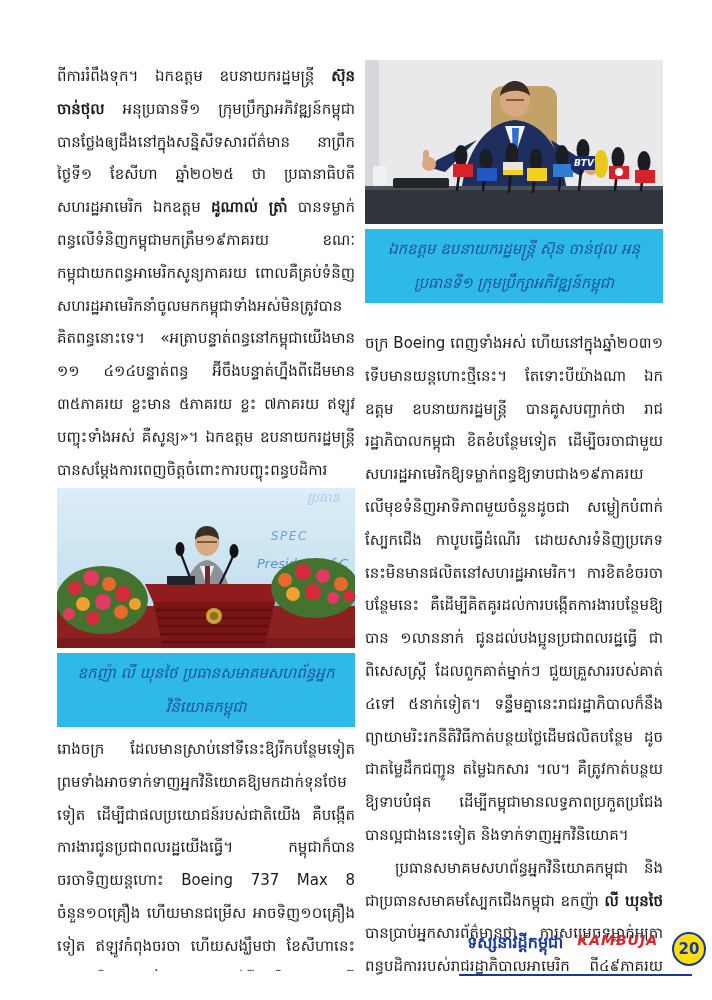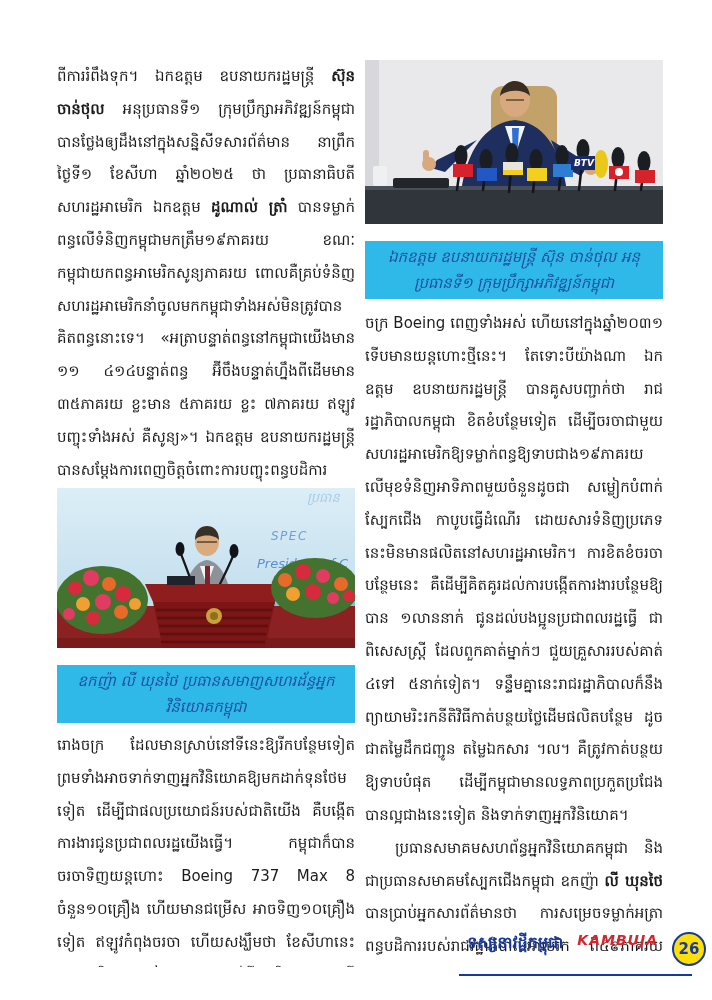--- a/index.html
+++ b/index.html
@@ -10,29 +10,29 @@
   .page{position:absolute;inset:0;background:#fff;}
   .columns{position:absolute;left:57px;top:60px;width:606px;display:flex;gap:10px;}
   .col{width:298px;}
   .body-text{
     font-size:15px;line-height:32.8px;text-align:justify;color:#1b1b1b;
     overflow:hidden;word-break:break-word;
   }
   .body-text .b{font-weight:700;}
   .p-left-1{height:426px;}
   .p-left-2{height:238px;margin-top:6px;}
-  .p-right-block{height:650px;margin-top:8px;}
+  .p-right-block{height:650px;margin-top:24px;}
   .p-right-2{text-indent:30px;margin-top:0;}
   p{margin:0;}
   figure{margin:0;font-style:italic;}
   .photo-frame{display:block;width:100%;}
   .caption{
-    margin-top:17px;min-height:56px;background:#2fb9e9;color:#1d4e9e;
+    margin-top:5px;min-height:56px;background:#2fb9e9;color:#1d4e9e;
     display:flex;align-items:center;justify-content:center;text-align:center;
-    font-size:15px;line-height:26px;padding:3px 10px;box-sizing:border-box;
+    font-size:15px;line-height:34px;padding:3px 10px;box-sizing:border-box;
   }
   .fig-left{margin-top:2px;border-radius:7px;}
   .footer{
     position:absolute;right:4px;bottom:22px;height:40px;
     display:flex;align-items:flex-start;gap:14px;padding:0 2px 6px 6px;
   }
   .footer-line{
     position:absolute;left:-2px;right:16px;bottom:2px;height:2px;background:#16399f;z-index:0;
   }
   .footer-khmer{color:#16399f;font-size:16px;font-weight:600;position:relative;z-index:1;}
@@ -124,21 +124,21 @@
             <circle cx="228" cy="92" r="7" fill="#e86a2a"></circle>
               <circle cx="246" cy="84" r="8" fill="#d62b3c"></circle>
             <circle cx="266" cy="88" r="7" fill="#e23b62"></circle>
               <circle cx="284" cy="96" r="7" fill="#e86a2a"></circle>
             <circle cx="236" cy="106" r="7" fill="#f0a030"></circle>
               <circle cx="256" cy="104" r="8" fill="#d62b3c"></circle>
             <circle cx="276" cy="110" r="6" fill="#e23b62"></circle>
               <circle cx="292" cy="108" r="6" fill="#d62b3c"></circle>
           </g>
         </svg>
-        <figcaption class="caption">ឧកញ៉ា លី ឃុនថៃ ប្រធានសមាញសហរដ័ន្ធអ្នក វិនិយោគកម្ពុជា</figcaption>
+        <figcaption class="caption">ឧកញ៉ា លី ឃុនថៃ ប្រធានសមាគមសហព័ន្ធអ្នក វិនិយោគកម្ពុជា</figcaption>
       </figure>
 
       <p class="body-text p-left-2"><span>រោងចក្រ ដែលមានស្រាប់នៅទីនេះឱ្យរីកបន្ថែមទៀត ព្រមទាំងអាចទាក់ទាញអ្នកវិនិយោគឱ្យមកដាក់ទុនថែមទៀត ដើម្បីជាផលប្រយោជន៍របស់ជាតិយើង គឺបង្កើតការងារជូនប្រជាពលរដ្ឋយើងធ្វើ។ កម្ពុជាក៏បានចរចាទិញយន្តហោះ Boeing 737 Max 8 ចំនួន១០គ្រឿង ហើយមានជម្រើស អាចទិញ១០គ្រឿងទៀត ឥឡូវកំពុងចរចា ហើយសង្ឃឹមថា ខែសីហានេះអាចចុះកិច្ចព្រមព្រៀងមួយ បញ្ជាក់ពីការទិញ។ ទោះបីឯកឧត្តម ឧបនាយករដ្ឋមន្ត្រី </span></p>
     </div>
 
     <div class="col">
       <figure>
         <svg class="photo-frame" viewBox="0 0 298 164" width="298" height="164">
           <rect x="0" y="0" width="298" height="164" fill="#e9e9eb"></rect>
           <rect x="0" y="0" width="14" height="164" fill="#d8d8dc"></rect>
@@ -202,16 +202,16 @@
         <p>ចក្រ Boeing ពេញទាំងអស់ ហើយនៅក្នុងឆ្នាំ២០៣១ ទើបមានយន្តហោះថ្មីនេះ។ តែទោះបីយ៉ាងណា ឯកឧត្តម ឧបនាយករដ្ឋមន្ត្រី បានគូសបញ្ជាក់ថា រាជរដ្ឋាភិបាលកម្ពុជា ខិតខំបន្ថែមទៀត ដើម្បីចរចាជាមួយសហរដ្ឋអាមេរិកឱ្យទម្លាក់ពន្ធឱ្យទាបជាង១៩ភាគរយ លើមុខទំនិញអាទិភាពមួយចំនួនដូចជា សម្លៀកបំពាក់ ស្បែកជើង កាបូបធ្វើដំណើរ ដោយសារទំនិញប្រភេទនេះមិនមានផលិតនៅសហរដ្ឋអាមេរិក។ ការខិតខំចរចាបន្ថែមនេះ គឺដើម្បីគិតគូរដល់ការបង្កើតការងារបន្ថែមឱ្យបាន ១លាននាក់ ជូនដល់បងប្អូនប្រជាពលរដ្ឋធ្វើ ជាពិសេសស្ត្រី ដែលពួកគាត់ម្នាក់ៗ ជួយគ្រួសាររបស់គាត់ ៤ទៅ ៥នាក់ទៀត។ ទន្ទឹមគ្នានេះរាជរដ្ឋាភិបាលក៏នឹងព្យាយាមរិះរកនីតិវិធីកាត់បន្ថយថ្លៃដើមផលិតបន្ថែម ដូចជាតម្លៃដឹកជញ្ជូន តម្លៃឯកសារ ។ល។ គឺត្រូវកាត់បន្ថយឱ្យទាបបំផុត ដើម្បីកម្ពុជាមានលទ្ធភាពប្រកួតប្រជែងបានល្អជាងនេះទៀត និងទាក់ទាញអ្នកវិនិយោគ។</p>
         <p class="p-right-2"><span>ប្រធានសមាគមសហព័ន្ធអ្នកវិនិយោគកម្ពុជា និងជាប្រធានសមាគមស្បែកជើងកម្ពុជា ឧកញ៉ា </span><span class="b">លី ឃុនថៃ</span><span> បានប្រាប់អ្នកសារព័ត៌មានថា ការសម្រេចទម្លាក់អត្រាពន្ធបដិការរបស់រាជរដ្ឋាភិបាលអាមេរិក ពី៤៩ភាគរយ មកនៅ ៣៦ភាគរយ និងចុងក្រោយមកនៅត្រឹមអត្រា១៩ភាគរយ នឹងនាំមកនូវផលវិជ្ជមានជាច្រើនសម្រាប់សេដ្ឋកិច្ច និងសង្គមកម្ពុជាទាំងមូល តាមរយៈការបង្កើនភាពទាក់ទាញដល់អ្នកវិនិយោគឱ្យចូលមកបណ្តាក់ទុនផ្ទាល់នៅកម្ពុជា (បើករោងចក្រ/សហគ្រាស) ទាក់ទាញអ្នកបញ្ជាទិញទំនិញកម្ពុជា ព្រមទាំងជួយបង្កើតឱកាសការងារនៅកម្ពុជាឱ្យមានកាន់តែច្រើនថែមទៀត សម្រាប់ប្រជាពលរដ្ឋកម្ពុជា ដែលត្រឡប់ពីធ្វើការងារនៅប្រទេសថៃ នេះជាមោទនភាពមួយដ៏ធំសម្រាប់រដ្ឋាភិបាល និងផ្នែកឯកជននៅ</span></p>
       </div>
     </div>
   </div>
 
   <div class="footer">
     <div class="footer-line"></div>
     <span class="footer-khmer">ទស្សនាវដ្ដីកម្ពុជា</span>
     <span class="footer-latin">KAMBUJA</span>
-    <span class="page-badge">26</span>
+    <span class="page-badge">20</span>
   </div>
 
 </div>
 
 </body></html>

